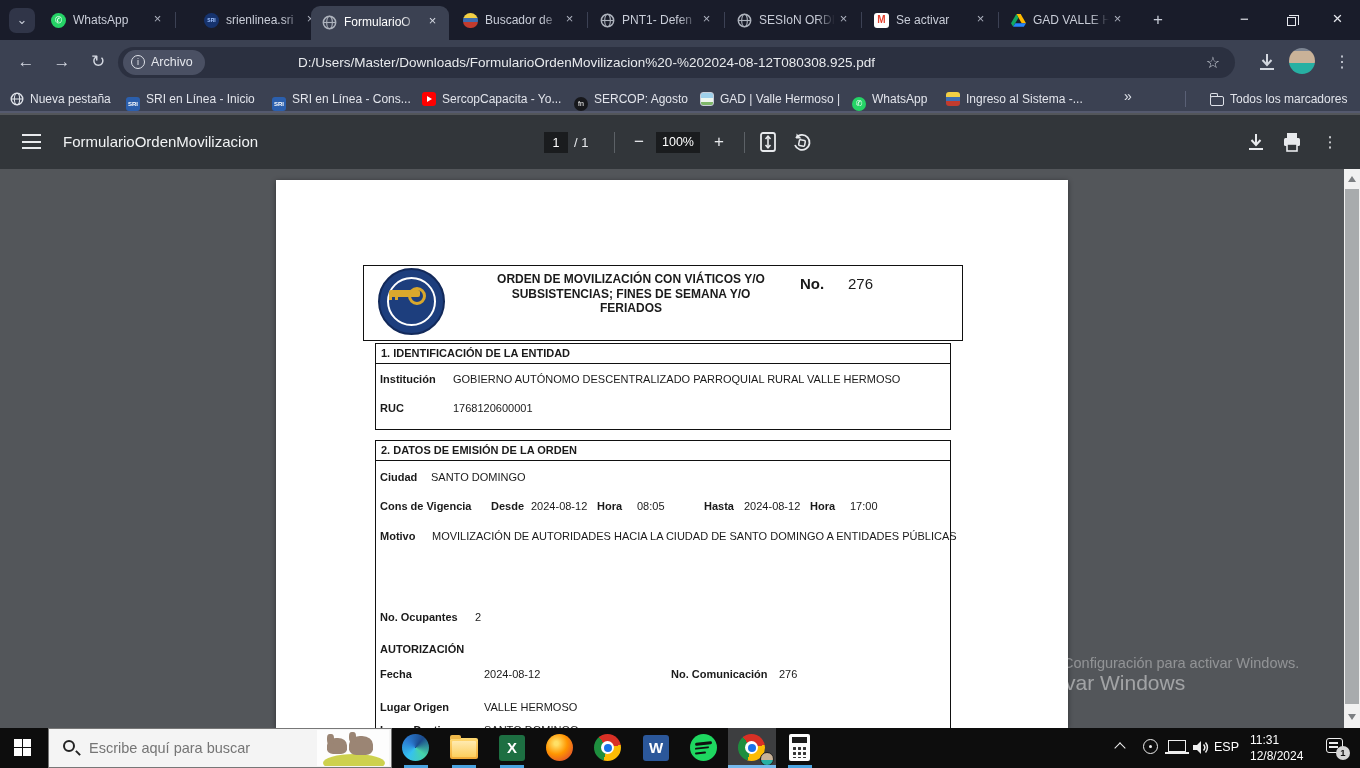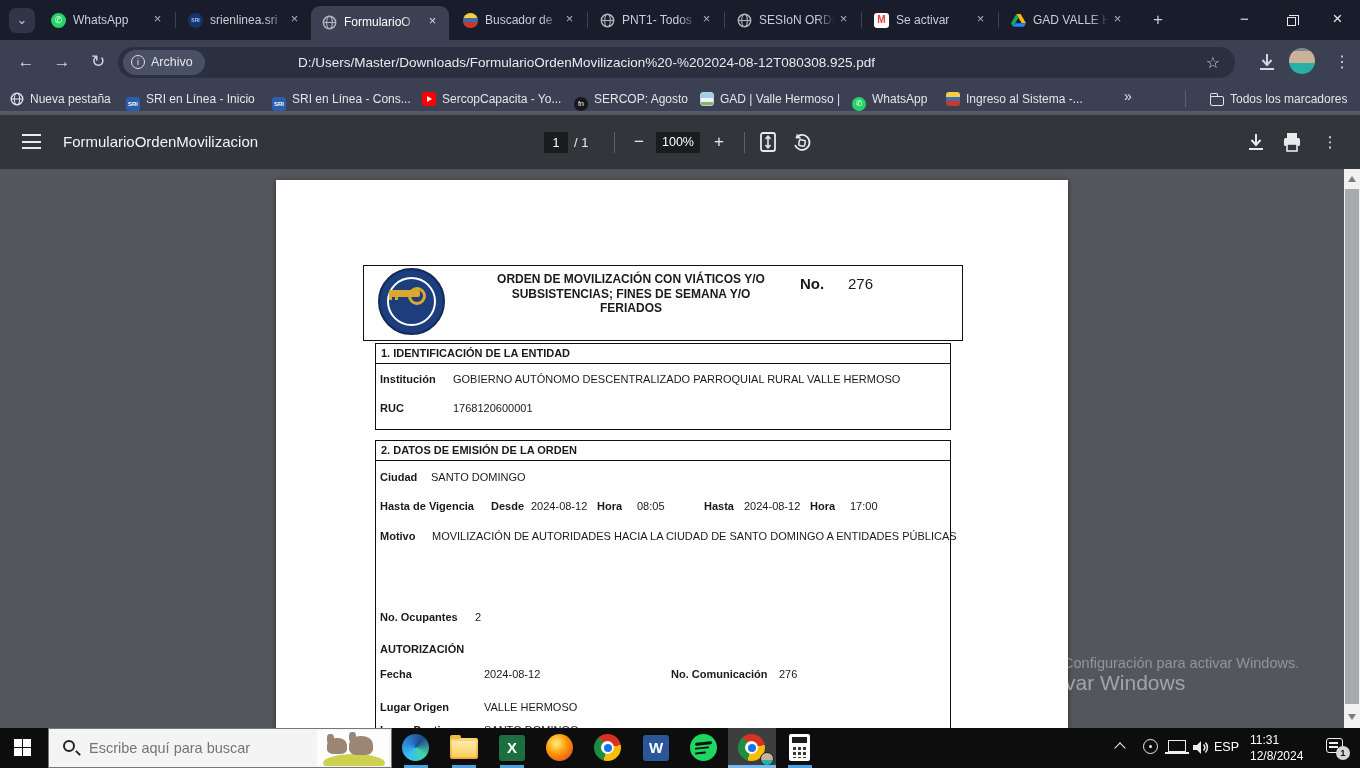--- a/index.html
+++ b/index.html
@@ -154,21 +154,21 @@
   <div id="tabbar">
     <div id="tab-search-btn"><span>⌄</span></div>
 
     <div class="tab" style="left:40px">
       <span class="fav fav-circle fav-wa">✆</span>
       <span class="tlabel">WhatsApp</span>
       <span class="tclose">×</span>
     </div>
     <div class="tabsep" style="left:175px"></div>
 
-    <div class="tab" style="left:177px">
+    <div class="tab" style="left:193px">
       <span class="fav fav-circle fav-sri-c">SRI</span>
       <span class="tlabel">srienlinea.sri</span>
       <span class="tclose">×</span>
     </div>
 
     <div class="tab active" style="left:311px;width:138px">
       <span class="fav">
         <svg width="15" height="15" viewBox="0 0 16 16">
             <circle cx="8" cy="8" r="6.6" fill="none" stroke="#aeb3bd" stroke-width="1.6"></circle>
             <ellipse cx="8" cy="8" rx="3" ry="6.6" fill="none" stroke="#aeb3bd" stroke-width="1.2"></ellipse>
@@ -187,21 +187,21 @@
     <div class="tabsep" style="left:587px"></div>
 
     <div class="tab" style="left:589px">
       <span class="fav">
         <svg width="15" height="15" viewBox="0 0 16 16">
             <circle cx="8" cy="8" r="6.6" fill="none" stroke="#aeb3bd" stroke-width="1.6"></circle>
             <ellipse cx="8" cy="8" rx="3" ry="6.6" fill="none" stroke="#aeb3bd" stroke-width="1.2"></ellipse>
             <path d="M1.5 8h13" stroke="#aeb3bd" stroke-width="1.2"></path>
           </svg>
       </span>
-      <span class="tlabel">PNT1- Todos</span>
+      <span class="tlabel">PNT1- Defen</span>
       <span class="tclose">×</span>
     </div>
     <div class="tabsep" style="left:724px"></div>
 
     <div class="tab" style="left:726px">
       <span class="fav">
         <svg width="15" height="15" viewBox="0 0 16 16">
             <circle cx="8" cy="8" r="6.6" fill="none" stroke="#aeb3bd" stroke-width="1.6"></circle>
             <ellipse cx="8" cy="8" rx="3" ry="6.6" fill="none" stroke="#aeb3bd" stroke-width="1.2"></ellipse>
             <path d="M1.5 8h13" stroke="#aeb3bd" stroke-width="1.2"></path>
@@ -369,21 +369,21 @@
         <span class="f b" style="left:4px;top:58px">RUC</span>
         <span class="f" style="left:77px;top:58px">1768120600001</span>
       </div>
 
       <div class="bx" style="left:99px;top:260px;width:576px;height:330px">
         <div class="shead">2. DATOS DE EMISIÓN DE LA ORDEN</div>
 
         <span class="f b" style="left:4px;top:30px">Ciudad</span>
         <span class="f" style="left:55px;top:30px">SANTO DOMINGO</span>
 
-        <span class="f b" style="left:4px;top:59px">Hasta de Vigencia</span>
+        <span class="f b" style="left:4px;top:59px">Cons de Vigencia</span>
         <span class="f b" style="left:115px;top:59px">Desde</span>
         <span class="f" style="left:155px;top:59px">2024-08-12</span>
         <span class="f b" style="left:221px;top:59px">Hora</span>
         <span class="f" style="left:261px;top:59px">08:05</span>
         <span class="f b" style="left:328px;top:59px">Hasta</span>
         <span class="f" style="left:368px;top:59px">2024-08-12</span>
         <span class="f b" style="left:434px;top:59px">Hora</span>
         <span class="f" style="left:474px;top:59px">17:00</span>
 
         <span class="f b" style="left:4px;top:89px">Motivo</span>

